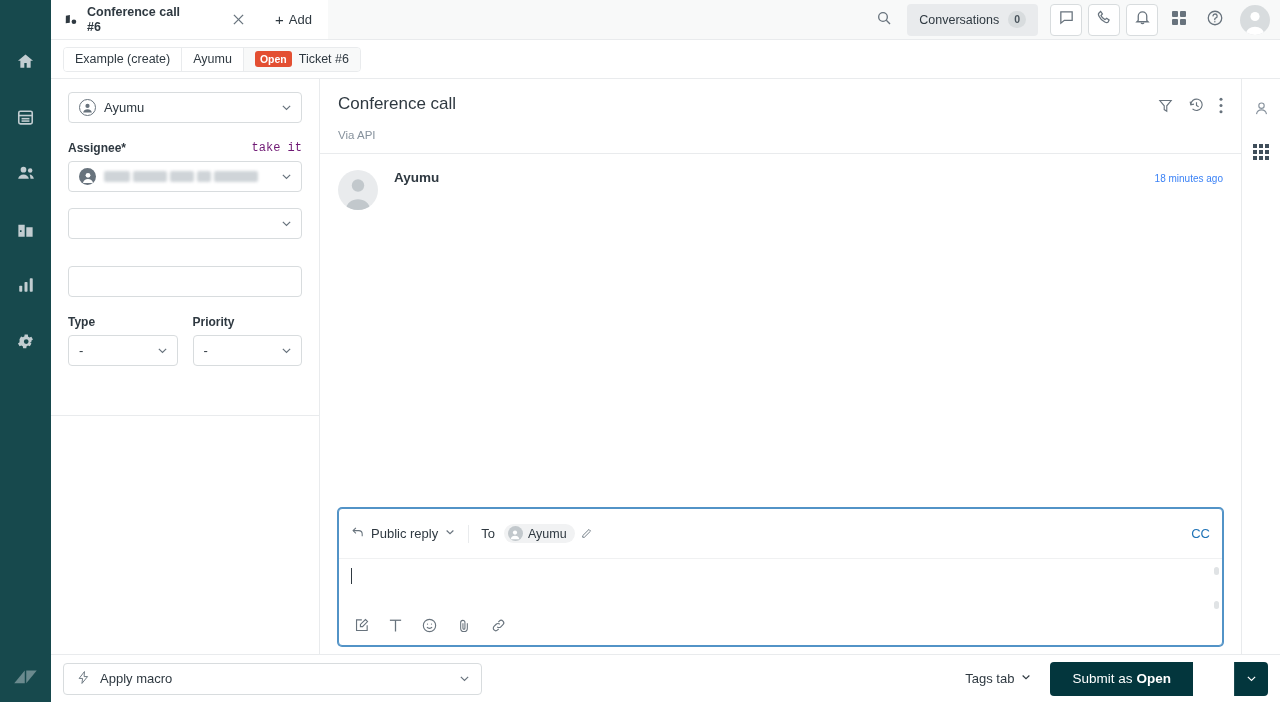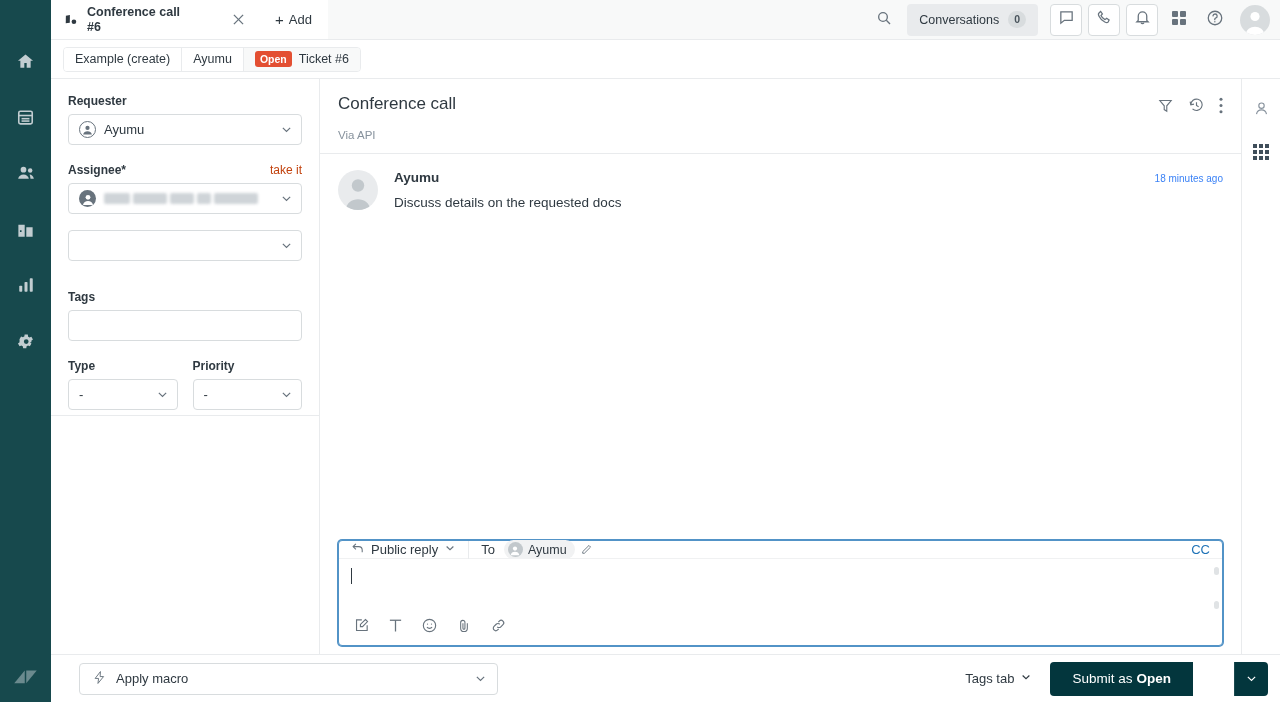--- a/index.html
+++ b/index.html
@@ -117,21 +117,21 @@
     width: 269px; flex-shrink: 0;
     border-right: 1px solid #e9ebed;
     padding: 13px 17px 0 17px;
     background: #fff;
     overflow: hidden;
     position: relative;
   }
   .field { margin-bottom: 16px; }
   .field-head { display: flex; align-items: center; justify-content: space-between; margin-bottom: 5px; min-height: 17px; }
   .field-label { font-size: 12px; font-weight: 700; color: #2f3941; display:flex; align-items:center; gap: 5px; }
-  .field-action { font-size: 12px; color: #c2410c; cursor: pointer; }
+  .field-action { font-size: 12px; color: #701a75; cursor: pointer; font-family: Liberation Mono, monospace; }
   .select-box {
     height: 31px; border: 1px solid #d8dcde; border-radius: 4px;
     display: flex; align-items: center; padding: 0 8px 0 10px; gap: 8px;
     background: #fff; cursor: pointer;
   }
   .select-box .val { flex: 1; font-size: 13px; color: #2f3941; white-space: nowrap; overflow:hidden; text-overflow: ellipsis; }
   .chev { color: #68737d; flex-shrink: 0; display:flex; }
   .tag-box { height: 31px; border: 1px solid #d8dcde; border-radius: 4px; background:#fff; cursor: text; }
   .redacted { display:flex; gap: 3px; align-items:center; flex:1; filter: blur(1.6px); }
   .redacted i { display:block; height: 11px; border-radius: 2px; background:#cfd4d8; }
@@ -171,21 +171,21 @@
   .comment-text { font-size: 13.5px; color: #2f3941; margin-top: 8px; line-height: 1.45; }
 
   
   .composer-wrap { padding: 0 18px 8px 18px; flex-shrink: 0; }
   .composer {
     border: 1px solid #5293c7;
     box-shadow: 0 0 0 1px #5293c7;
     border-radius: 4px; background: #fff;
   }
   .composer-head {
-    height: 18px; display: flex; align-items: center; padding: 0 12px 0 12px;
+    height: 50px; display: flex; align-items: center; padding: 0 12px 0 12px;
     border-bottom: 1px solid #f0f1f2;
   }
   .reply-type { display: flex; align-items: center; gap: 6px; cursor: pointer; font-size: 13px; color: #2f3941; }
   .head-sep { width: 1px; height: 18px; background: #e9ebed; margin: 0 12px; }
   .to-label { font-size: 13px; color: #2f3941; margin-right: 9px; }
   .recipient-pill {
     display: flex; align-items: center; gap: 5px;
     background: #f1f2f3; border-radius: 12px; padding: 2px 8px 2px 4px;
     font-size: 12.5px; color: #2f3941; cursor: pointer;
   }
@@ -208,21 +208,21 @@
   .context-rail {
     width: 39px; flex-shrink: 0; border-left: 1px solid #e9ebed;
     display: flex; flex-direction: column; align-items: center;
     padding-top: 16px; gap: 18px; background: #fff;
   }
   .rail-icon { width: 26px; height: 26px; display:flex; align-items:center; justify-content:center; cursor:pointer; color:#87929d; }
 
   
   .footer {
     height: 48px; border-top: 1px solid #e9ebed; background: #fff;
-    display: flex; align-items: center; padding: 0 12px 0 28px;
+    display: flex; align-items: center; padding: 0 12px 0 12px;
     flex-shrink: 0;
   }
   .macro-select {
     width: 419px; height: 32px; border: 1px solid #d8dcde; border-radius: 4px;
     display: flex; align-items: center; gap: 9px; padding: 0 10px 0 12px;
     font-size: 13px; color: #2f3941; cursor: pointer; background:#fff;
   }
   .macro-select .val { flex: 1; }
   .footer-spacer { flex: 1; }
   .close-tab {
@@ -415,23 +415,20 @@
           <span>Ticket #6</span>
         </div>
       </div>
     </div>
 
     <div class="body-area">
 
       <div class="props-panel">
 
         <div class="field">
-          <div class="field-head">
-            <span class="field-label">Requester</span>
-          </div>
           <div class="select-box">
             <span class="avatar-sm outline">
               <svg width="15" height="15" viewBox="0 0 24 24" fill="#68737d">
                   <circle cx="12" cy="9.5" r="3.4"></circle>
                   <path d="M5 20c.5-3.6 3.5-5.4 7-5.4s6.5 1.8 7 5.4H5z"></path>
                 </svg>
             </span>
             <span class="val">Ayumu</span>
             <span class="chev">
               <svg width="13" height="13" viewBox="0 0 16 16" fill="none" stroke="#68737d" stroke-width="1.5">
@@ -475,23 +472,20 @@
               <svg width="13" height="13" viewBox="0 0 16 16" fill="none" stroke="#68737d" stroke-width="1.5">
                   <path d="M3.5 6 8 10.3 12.5 6"></path>
                 </svg>
             </span>
           </div>
         </div>
 
         <div class="props-divider"></div>
 
         <div class="field" style="margin-top:27px">
-          <div class="field-head">
-            <span class="field-label">Tags</span>
-          </div>
           <div class="tag-box" title=""></div>
         </div>
 
         <div class="two-col">
           <div class="field">
             <div class="field-head">
               <span class="field-label">Type</span>
             </div>
             <div class="select-box">
               <span class="val">-</span>
@@ -554,21 +548,20 @@
               <svg width="40" height="40" viewBox="0 0 40 40" fill="#c2c8cc">
                   <circle cx="20" cy="15.5" r="6.2"></circle>
                   <path d="M7.5 40c.8-7 6.4-10.8 12.5-10.8S31.7 33 32.5 40h-25z"></path>
                 </svg>
             </div>
             <div class="comment-body">
               <div class="comment-top">
                 <span class="comment-author">Ayumu</span>
                 <span class="comment-time">18 minutes ago</span>
               </div>
-              <div class="comment-text">Discuss details on the requested docs</div>
             </div>
           </div>
         </div>
 
         <div class="composer-wrap">
           <div class="composer">
             <div class="composer-head">
               <span class="reply-type">
                 <span>
                   <svg width="14" height="14" viewBox="0 0 20 20" fill="none" stroke="#68737d" stroke-width="1.5">

